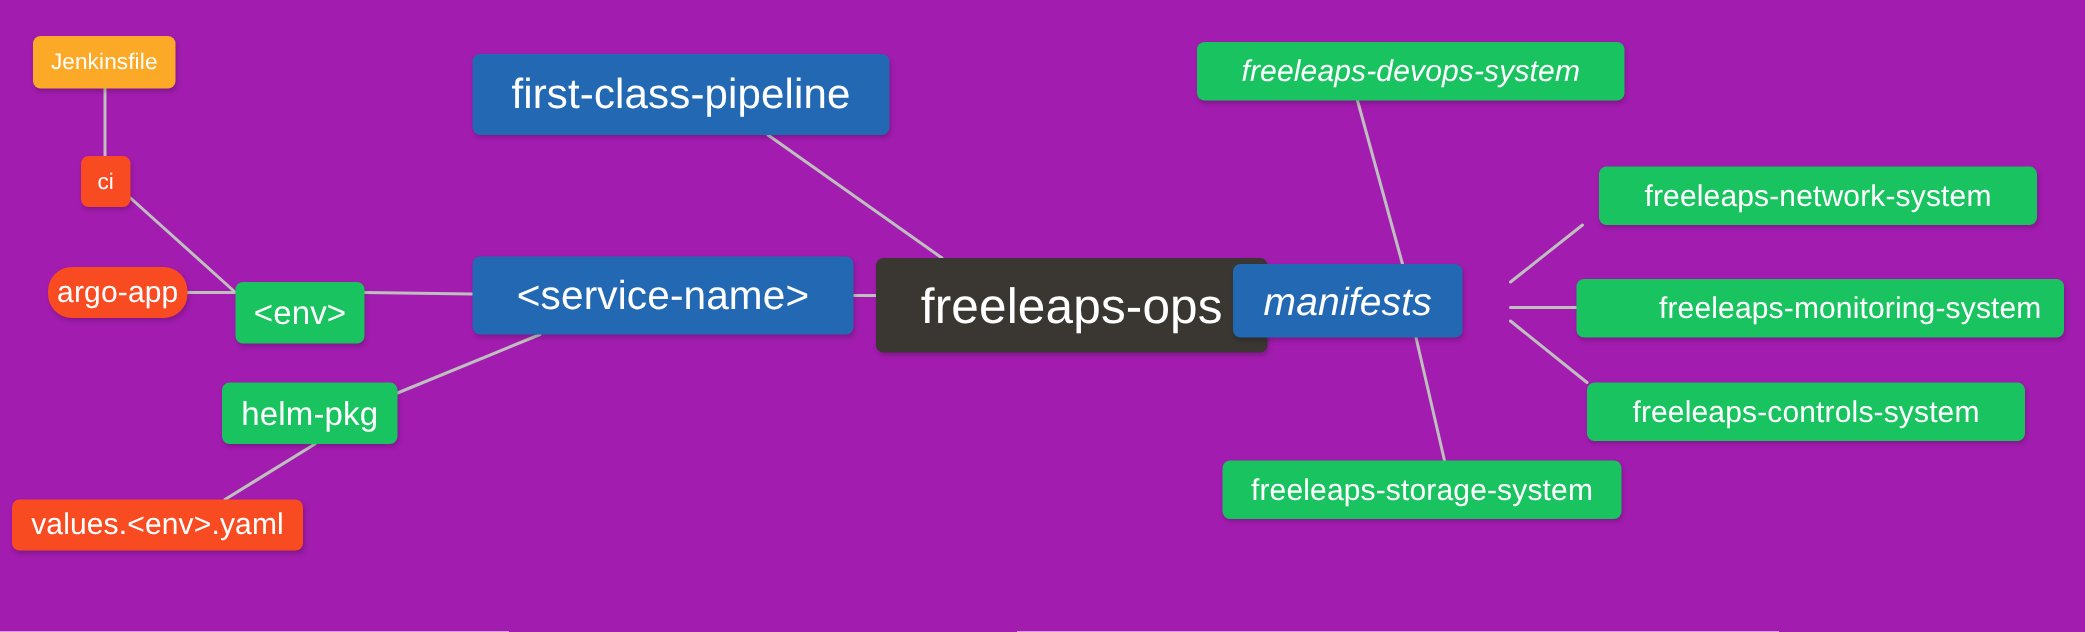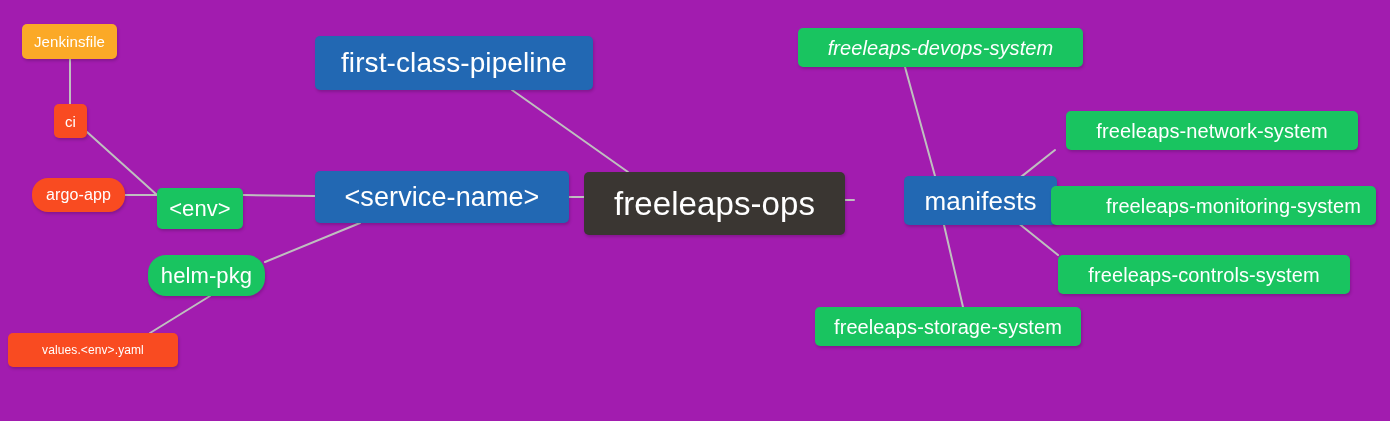--- a/index.html
+++ b/index.html
@@ -62,27 +62,27 @@
       <line x1="845" y1="200" x2="854" y2="200" stroke="#bfbfbf" stroke-width="2" stroke-linecap="round"></line>
       <line x1="935" y1="176" x2="905" y2="67" stroke="#bfbfbf" stroke-width="2" stroke-linecap="round"></line>
       <line x1="1007" y1="188" x2="1055" y2="150" stroke="#bfbfbf" stroke-width="2" stroke-linecap="round"></line>
       <line x1="1007" y1="205" x2="1051" y2="205" stroke="#bfbfbf" stroke-width="2" stroke-linecap="round"></line>
       <line x1="1007" y1="214" x2="1058" y2="255" stroke="#bfbfbf" stroke-width="2" stroke-linecap="round"></line>
       <line x1="944" y1="225" x2="963" y2="307" stroke="#bfbfbf" stroke-width="2" stroke-linecap="round"></line>
     </svg>
   <div id="node-layer">
       <div class="node n-orange" style="left: 22px; top: 24px; width: 95px; height: 35px; font-size: 15px;">Jenkinsfile</div>
       <div class="node n-red" style="left: 54px; top: 104px; width: 33px; height: 34px; font-size: 15px;">ci</div>
-      <div class="node n-red" style="left: 32px; top: 178px; width: 93px; height: 34px; font-size: 16px; border-radius: 16px;">argo-app</div>
+      <div class="node n-red" style="left: 32px; top: 178px; width: 93px; height: 34px; font-size: 20px; border-radius: 16px;">argo-app</div>
       <div class="node n-green" style="left: 157px; top: 188px; width: 86px; height: 41px; font-size: 22px;">&lt;env&gt;</div>
-      <div class="node n-green" style="left: 148px; top: 255px; width: 117px; height: 41px; font-size: 22px; border-radius: 18px;">helm-pkg</div>
-      <div class="node n-red" style="left: 8px; top: 333px; width: 170px; height: 34px; font-size: 12px;">values.&lt;env&gt;.yaml</div>
+      <div class="node n-green" style="left: 148px; top: 255px; width: 117px; height: 41px; font-size: 22px;">helm-pkg</div>
+      <div class="node n-red" style="left: 8px; top: 333px; width: 194px; height: 34px; font-size: 20px;">values.&lt;env&gt;.yaml</div>
       <div class="node n-blue" style="left: 315px; top: 36px; width: 278px; height: 54px; font-size: 28px;">first-class-pipeline</div>
       <div class="node n-blue" style="left: 315px; top: 171px; width: 254px; height: 52px; font-size: 27px;">&lt;service-name&gt;</div>
       <div class="node n-root" style="left: 584px; top: 172px; width: 261px; height: 63px; font-size: 33px;">freeleaps-ops</div>
-      <div class="node n-blue" style="left: 904px; top: 176px; width: 153px; height: 49px; font-size: 26px;">manifests</div>
+      <div class="node n-blue" style="left: 822px; top: 176px; width: 153px; height: 49px; font-size: 26px; font-style: italic;">manifests</div>
       <div class="node n-green" style="left: 798px; top: 28px; width: 285px; height: 39px; font-size: 20px; font-style: italic;">freeleaps-devops-system</div>
       <div class="node n-green" style="left: 1055px; top: 111px; width: 292px; height: 39px; font-size: 20px; margin-left: 11px;">freeleaps-network-system</div>
       <div class="node n-green" style="left: 1051px; top: 186px; width: 325px; height: 39px; font-size: 20px; padding-left: 40px;">freeleaps-monitoring-system</div>
       <div class="node n-green" style="left: 1058px; top: 255px; width: 292px; height: 39px; font-size: 20px;">freeleaps-controls-system</div>
       <div class="node n-green" style="left: 815px; top: 307px; width: 266px; height: 39px; font-size: 20px;">freeleaps-storage-system</div>
     </div>
 </div>
 
 </body></html>

